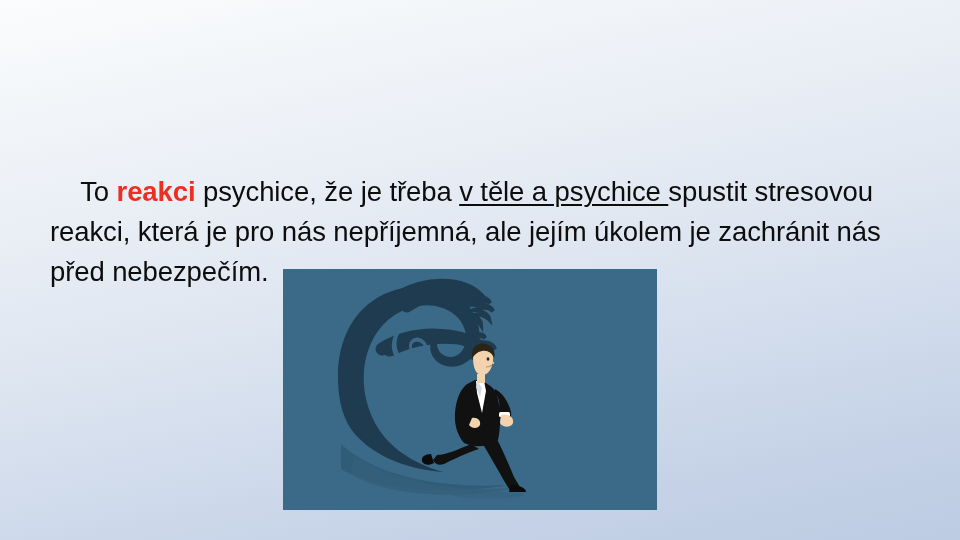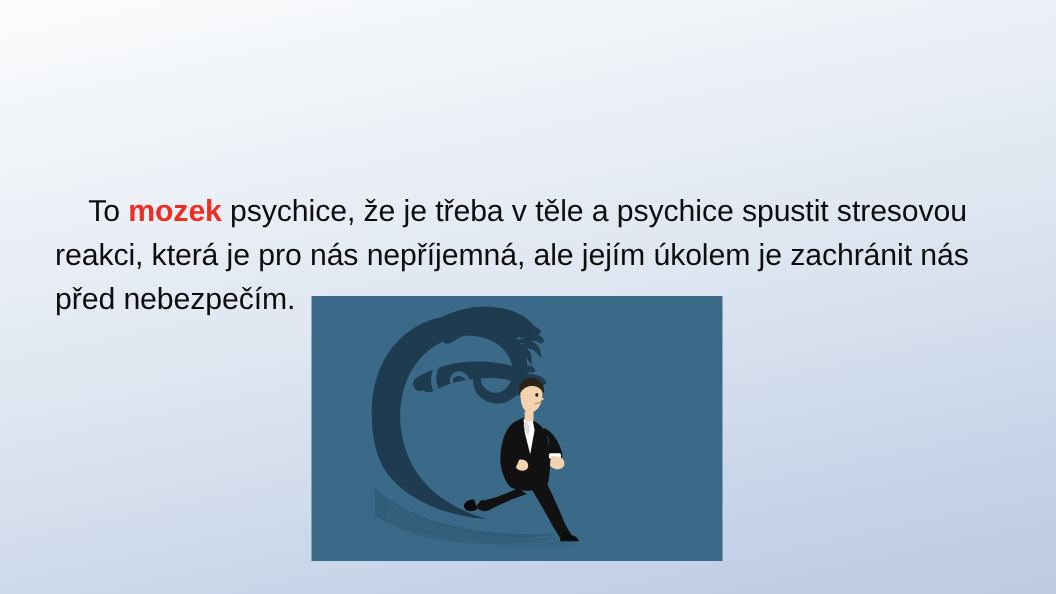--- a/index.html
+++ b/index.html
@@ -37,20 +37,21 @@
     font-size: 27.5px;
     line-height: 40px;
     letter-spacing: -0.1px;
     white-space: pre-wrap;
   }
   .accent-red {
     color: #ec2f22;
     font-weight: bold;
   }
   .underlined {
+    text-decoration: underline;
     text-underline-offset: 3px;
     text-decoration-thickness: 1.6px;
     margin-top: 32px;
   }
 
   
   #illustration {
     position: absolute;
     left: 283px;
     top: 269px;
@@ -62,21 +63,21 @@
     width: 100%;
     height: 100%;
   }
 </style>
 </head>
 <body>
 
 <div id="slide">
 
   <div id="text-block">
-    <span>To </span><span class="accent-red">mozek</span><span> psychice, že je třeba </span><span class="underlined">v těle a psychice </span><span>spustit stresovou reakci, která je pro nás nepříjemná, ale jejím úkolem je zachránit nás před nebezpečím.</span>
+    <span>To </span><span class="accent-red">reakci</span><span> psychice, že je třeba </span><span class="underlined">v těle a psychice </span><span>spustit stresovou reakci, která je pro nás nepříjemná, ale jejím úkolem je zachránit nás před nebezpečím.</span>
   </div>
 
   <div id="illustration">
     <svg viewBox="0 0 374 241" xmlns="http://www.w3.org/2000/svg">
 
       <rect x="0" y="0" width="374" height="241" fill="#3a6a87"></rect>
 
       <path d="M58 175 C 90 205, 150 220, 225 216 C 170 226, 95 222, 58 200 Z" fill="#2f5b76" opacity="0.9"></path>
       <path d="M70 186 C 110 212, 170 224, 232 219 C 165 232, 100 225, 68 205 Z" fill="#355f7a" opacity="0.85"></path>
 

